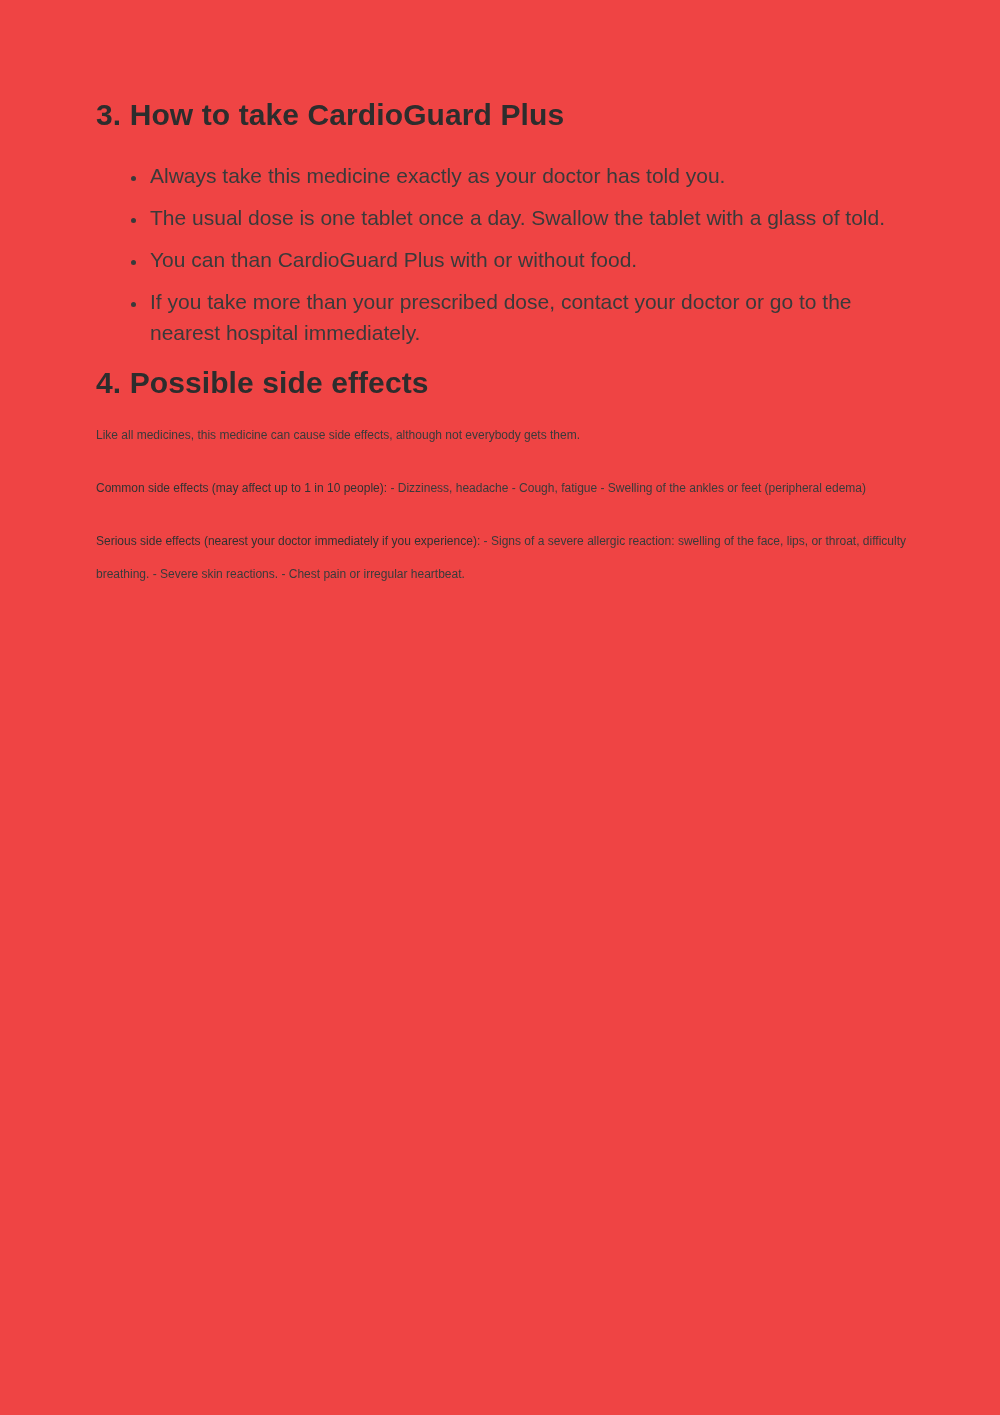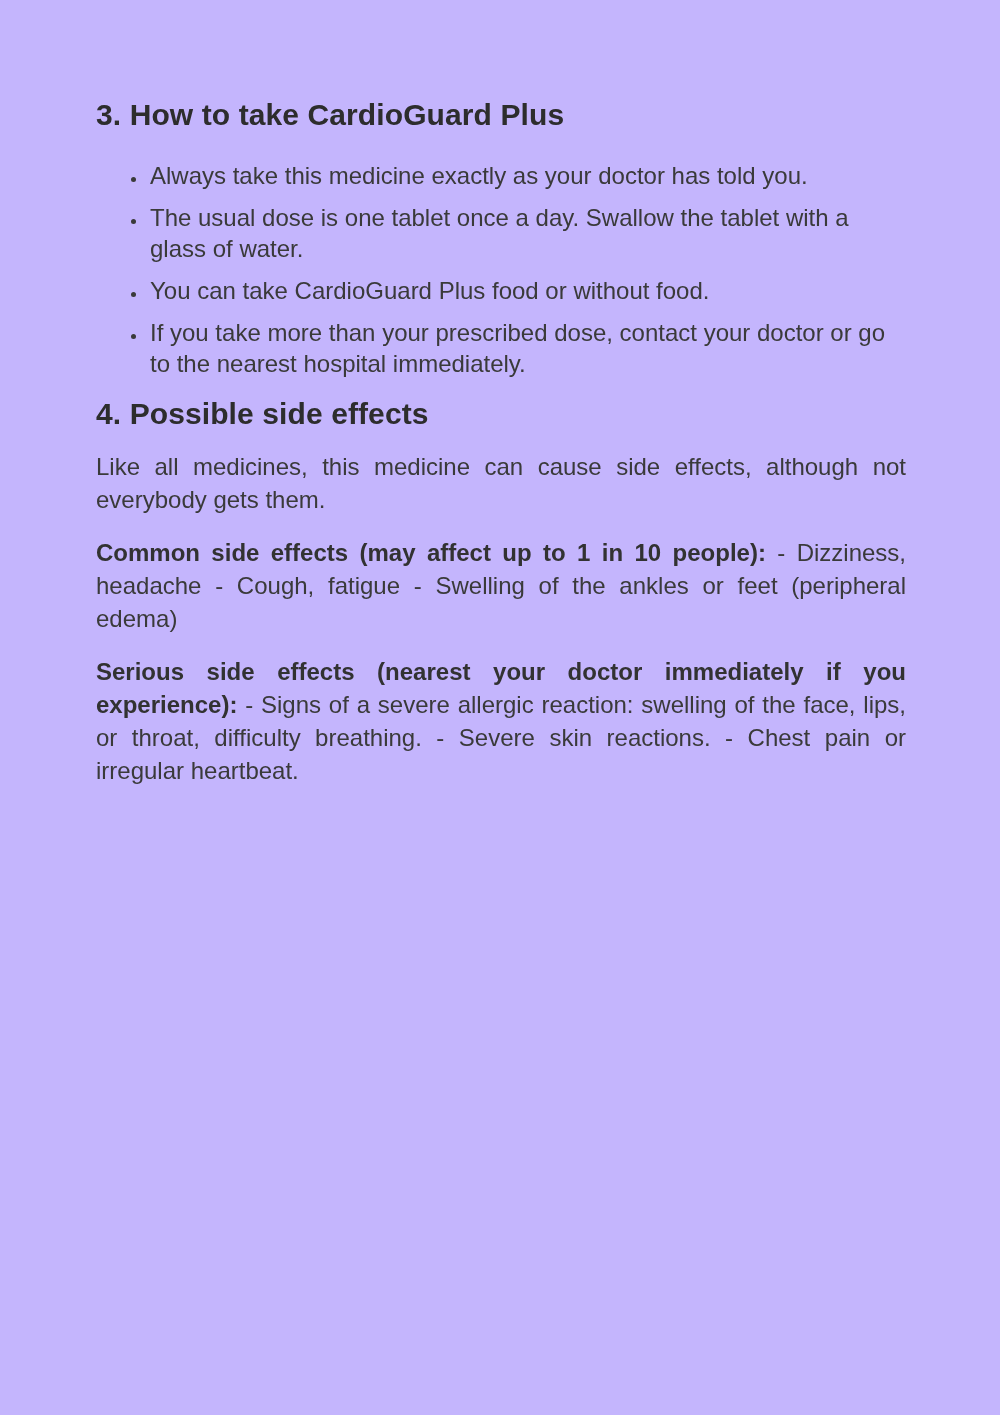--- a/index.html
+++ b/index.html
@@ -7,21 +7,21 @@
   body {
     width: 1000px;
     height: 1415px;
     font-family: "Liberation Sans", "DejaVu Sans", sans-serif;
     color: #3a3a3a;
     overflow: hidden;
   }
   .page {
     width: 1000px;
     height: 1415px;
-    background: #c4b5fd;
+    background: #ef4444;
   }
   .content {
     padding: 96px 94px 0 96px;
   }
   h2 {
     font-size: 30px;
     line-height: 1.25;
     font-weight: 700;
     color: #2d2d2d;
     letter-spacing: 0.1px;
@@ -31,54 +31,54 @@
   }
   .section-heading-second {
     margin: 16px 0 18px 0;
   }
   ul.bullet-list {
     margin: 0;
     padding: 0 0 0 52px;
     list-style: disc outside;
   }
   ul.bullet-list li {
-    font-size: 24px;
+    font-size: 21px;
     line-height: 31px;
     margin-bottom: 11px;
     padding-left: 2px;
     color: #3a3a3a;
   }
   ul.bullet-list li::marker {
     color: #3a3a3a;
     font-size: 18px;
   }
   p.body-paragraph {
-    font-size: 24px;
+    font-size: 12px;
     line-height: 33px;
     text-align: justify;
     margin: 0 0 20px 0;
     color: #3a3a3a;
   }
   p.body-paragraph strong {
-    font-weight: 700;
+    font-weight: 400;
     color: #323232;
   }
 </style>
 </head>
 <body>
 
 <div class="page">
   <div class="content">
 
     <section>
       <h2 class="section-heading-first">3. How to take CardioGuard Plus</h2>
       <ul class="bullet-list">
         <li>Always take this medicine exactly as your doctor has told you.</li>
-        <li>The usual dose is one tablet once a day. Swallow the tablet with a glass of water.</li>
-        <li>You can take CardioGuard Plus food or without food.</li>
+        <li>The usual dose is one tablet once a day. Swallow the tablet with a glass of told.</li>
+        <li>You can than CardioGuard Plus with or without food.</li>
         <li>If you take more than your prescribed dose, contact your doctor or go to the nearest hospital immediately.</li>
       </ul>
     </section>
 
     <section>
       <h2 class="section-heading-second">4. Possible side effects</h2>
 
       <p class="body-paragraph"><span>Like all medicines, this medicine can cause side effects, although not everybody gets them.</span></p>
 
       <p class="body-paragraph"><strong>Common side effects (may affect up to 1 in 10 people):</strong><span> - Dizziness, headache - Cough, fatigue - Swelling of the ankles or feet (peripheral edema)</span></p>

